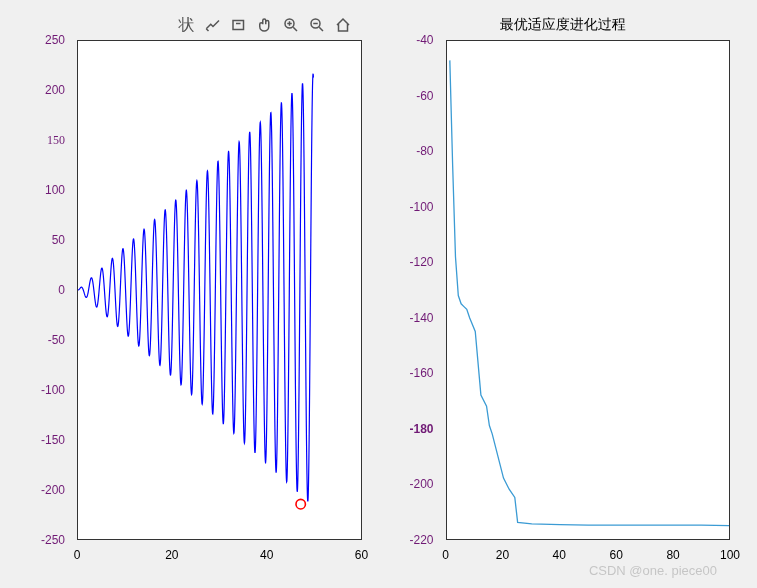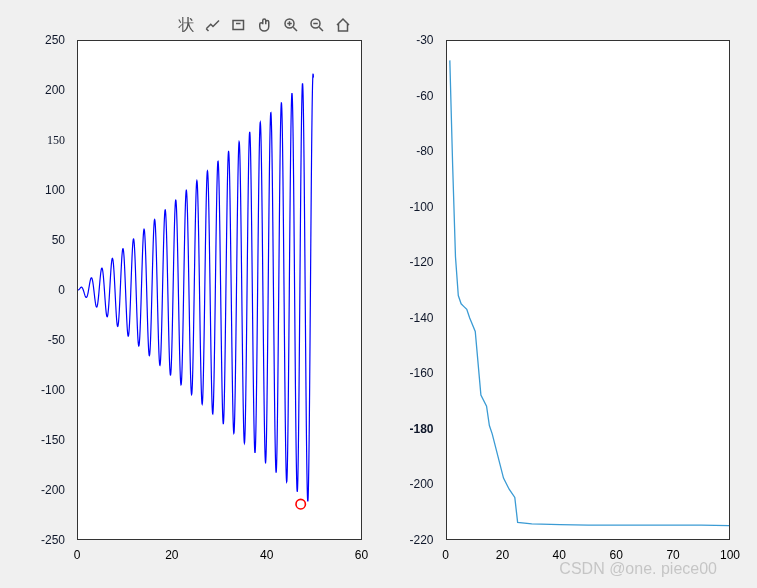--- a/index.html
+++ b/index.html
@@ -61,21 +61,21 @@
       position: absolute;
       top: 30px;
       bottom: 38px;
       left: 0;
       width: 58px;
     }
     .y-tick {
       position: absolute;
       right: 8px;
       font-size: 12px;
-      color: #0f172a;
+      color: #701a75;
       transform: translateY(-50%);
       white-space: nowrap;
     }
     .x-axis {
       position: absolute;
       left: 62px;
       right: 12px;
       bottom: 0;
       height: 34px;
     }
@@ -88,21 +88,21 @@
     }
     svg.plot-svg {
       width: 100%;
       height: 100%;
       display: block;
     }
     .watermark {
       position: absolute;
       bottom: 10px;
       right: 40px;
-      font-size: 16px;
+      font-size: 13px;
       color: #aaa;
       opacity: 0.6;
       pointer-events: none;
     }
   </style>
 </head>
 <body>
 
 <div class="figure-container">
 
@@ -168,42 +168,43 @@
     </div>
     <div class="x-axis" id="xaxis1">
         <div class="x-tick" style="left: 0%;">0</div>
         <div class="x-tick" style="left: 33.3333%;">20</div>
         <div class="x-tick" style="left: 66.6667%;">40</div>
         <div class="x-tick" style="left: 100%;">60</div>
       </div>
   </div>
 
   <div class="subplot">
+    <div class="plot-title">最优适应度进化过程</div>
     <div class="y-axis" id="yaxis2">
         <div class="y-tick" style="top: 100%; text-align: center;">-220</div>
         <div class="y-tick" style="top: 88.8889%;">-200</div>
         <div class="y-tick" style="top: 77.7778%; font-weight: bold;">-180</div>
         <div class="y-tick" style="top: 66.6667%; margin-left: 42px;">-160</div>
         <div class="y-tick" style="top: 55.5556%;">-140</div>
         <div class="y-tick" style="top: 44.4444%;">-120</div>
         <div class="y-tick" style="top: 33.3333%;">-100</div>
         <div class="y-tick" style="top: 22.2222%;">-80</div>
         <div class="y-tick" style="top: 11.1111%; text-align: center;">-60</div>
-        <div class="y-tick" style="top: 0%;">-30</div>
+        <div class="y-tick" style="top: 0%;">-40</div>
       </div>
     <div class="plot-box">
       <svg class="plot-svg" id="svg2" viewBox="0 0 300 520" preserveAspectRatio="none">
           <path d="M3.00 20.22 L6.00 130.00 L9.00 225.33 L12.00 265.78 L15.00 274.44 L18.00 277.33 L21.00 280.22 L24.00 288.89 L30.00 303.33 L36.00 369.78 L42.00 381.33 L45.00 401.56 L48.00 410.22 L60.00 456.44 L66.00 468.00 L72.00 476.67 L75.00 502.67 L90.00 504.11 L120.00 504.98 L150.00 505.56 L180.00 505.56 L210.00 505.56 L240.00 505.56 L270.00 505.56 L300.00 506.13 " stroke="#3b9bd4" fill="none" stroke-width="1.3" vector-effect="non-scaling-stroke"></path>
         </svg>
     </div>
     <div class="x-axis" id="xaxis2">
         <div class="x-tick" style="left: 0%;">0</div>
         <div class="x-tick" style="left: 20%;">20</div>
         <div class="x-tick" style="left: 40%;">40</div>
         <div class="x-tick" style="left: 60%;">60</div>
-        <div class="x-tick" style="left: 80%;">70</div>
+        <div class="x-tick" style="left: 80%;">80</div>
         <div class="x-tick" style="left: 100%;">100</div>
       </div>
   </div>
 
 </div>
 
 <div class="watermark">CSDN @one. piece00</div>
 
 </body></html>

